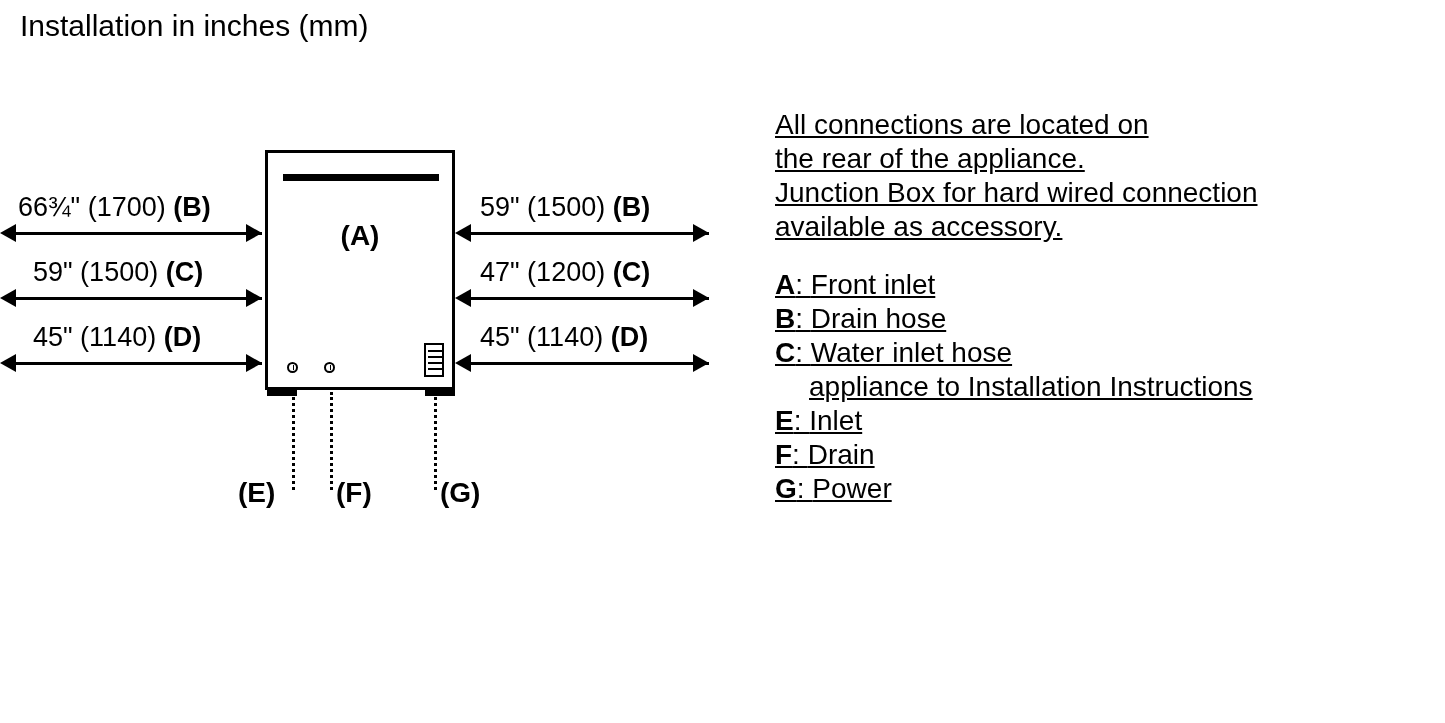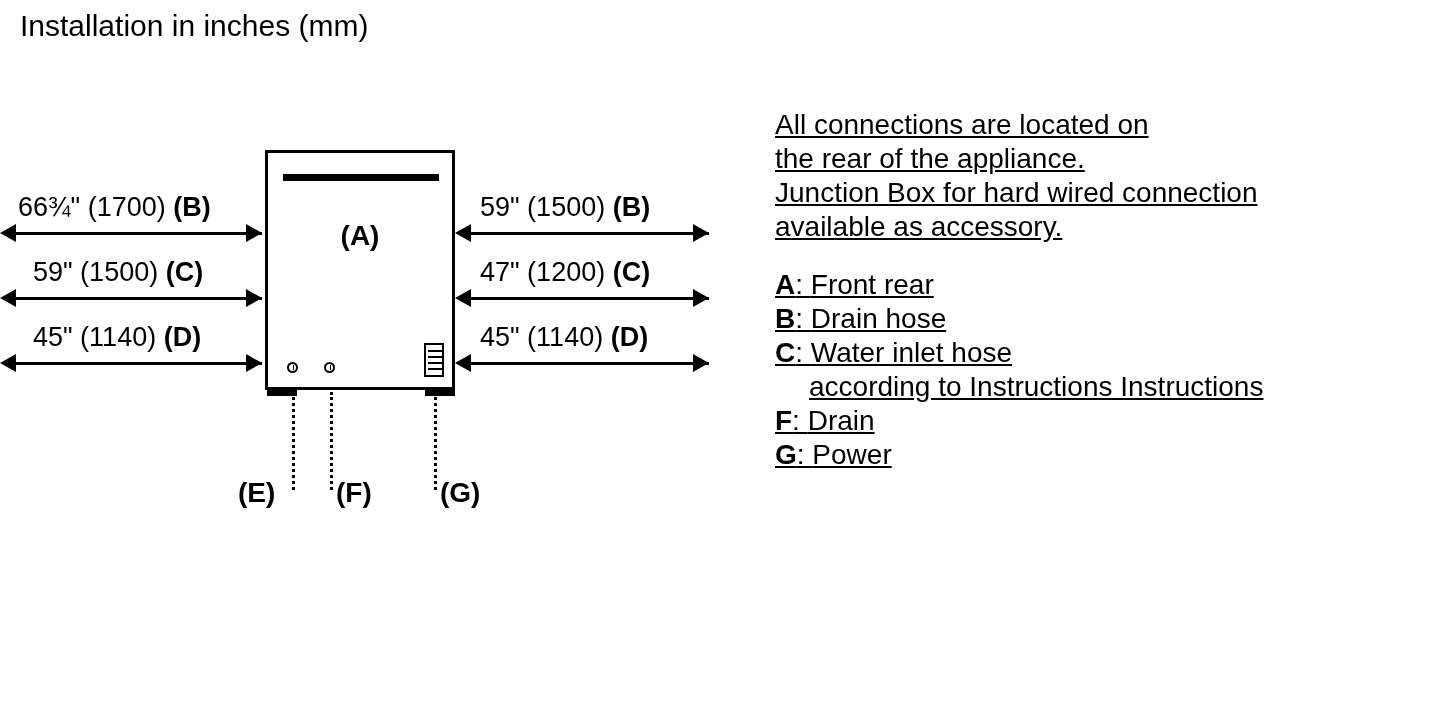--- a/index.html
+++ b/index.html
@@ -268,29 +268,32 @@
 
   <div>
     <div class="intro-line">All connections are located on</div>
     <div class="intro-line">the rear of the appliance.</div>
     <div class="intro-line">Junction Box for hard wired connection</div>
     <div class="intro-line">available as accessory.</div>
   </div>
 
   <div class="legend">
     <div class="legend-item">
-      <span class="key">A</span><span>: </span><span>Front rear</span>
+      <span class="key">A</span><span>: </span><span>Front inlet</span>
     </div>
     <div class="legend-item">
       <span class="key">B</span><span>: </span><span>Drain hose</span>
     </div>
     <div class="legend-item">
       <span class="key">C</span><span>: </span><span>Water inlet hose</span>
     </div>
-    <div class="legend-cont">according to Instructions Instructions</div>
+    <div class="legend-cont">appliance to Installation Instructions</div>
+    <div class="legend-item">
+      <span class="key">E</span><span>: </span><span>Inlet</span>
+    </div>
     <div class="legend-item">
       <span class="key">F</span><span>: </span><span>Drain</span>
     </div>
     <div class="legend-item">
       <span class="key">G</span><span>: </span><span>Power</span>
     </div>
   </div>
 </div>
 
 </body></html>

